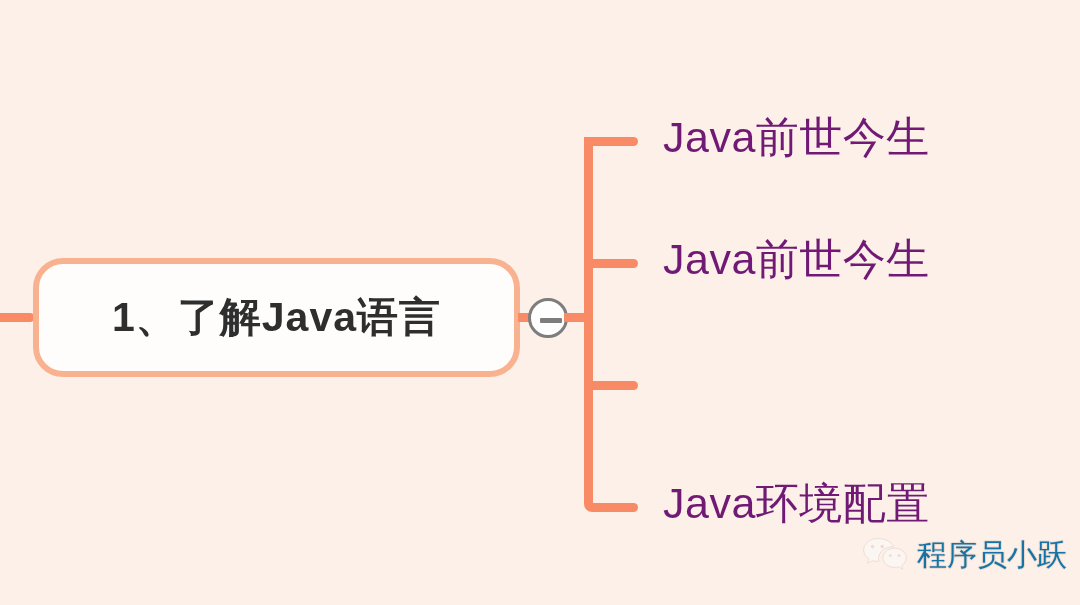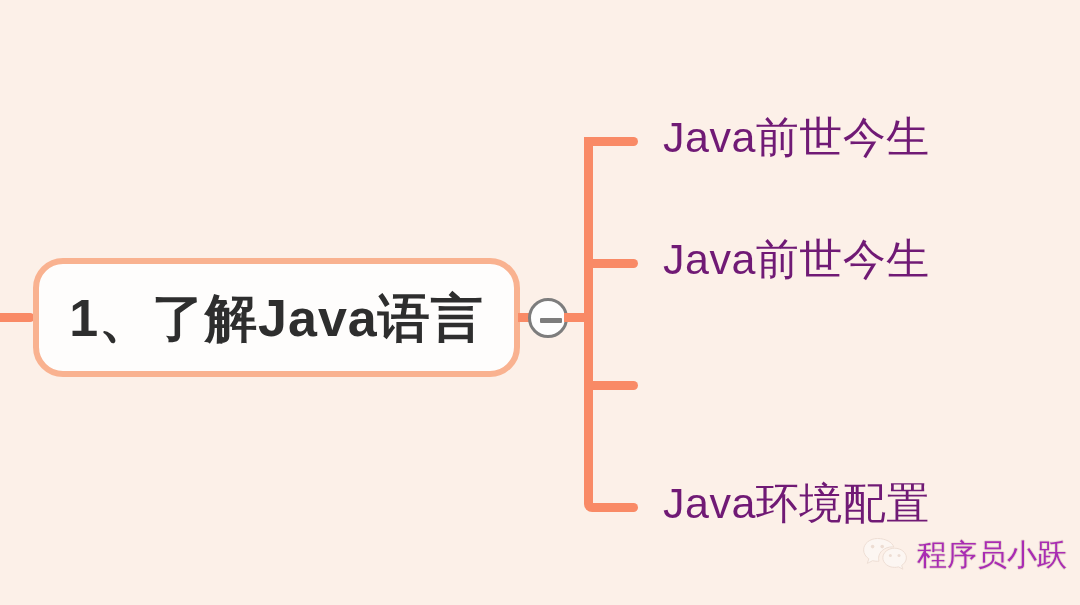--- a/index.html
+++ b/index.html
@@ -40,21 +40,21 @@
     height: 119px;
     box-sizing: border-box;
     background: #fefdfc;
     border: 6px solid #f9b290;
     border-radius: 30px;
     display: flex;
     align-items: center;
     justify-content: center;
   }
   .central-node-label {
-    font-size: 52px;
+    font-size: 41px;
     font-weight: bold;
     color: #2e2e2e;
     letter-spacing: 1px;
     white-space: nowrap;
     line-height: 1;
   }
 
   
   .toggle-wrap {
     position: absolute;
@@ -154,21 +154,21 @@
     opacity: 0.92;
   }
   .wechat-icon {
     width: 46px;
     height: 38px;
     position: relative;
     flex: 0 0 auto;
   }
   .watermark-text {
     font-size: 30px;
-    color: #a21caf;
+    color: #0369a1;
     text-shadow: 0 1px 0 #e8d6cc, 1px 0 0 #e8d6cc, 0 -1px 0 #eadcd3, -1px 0 0 #eadcd3;
     line-height: 1;
     white-space: nowrap;
   }
 </style>
 </head>
 <body>
 
 <div id="canvas">
 

